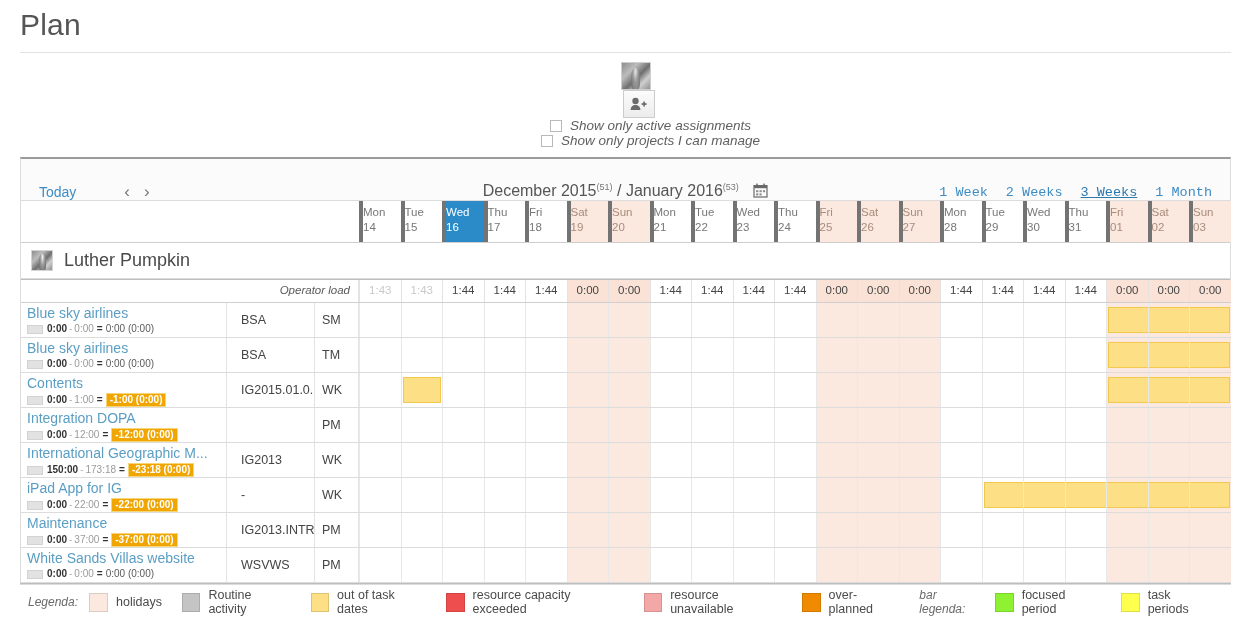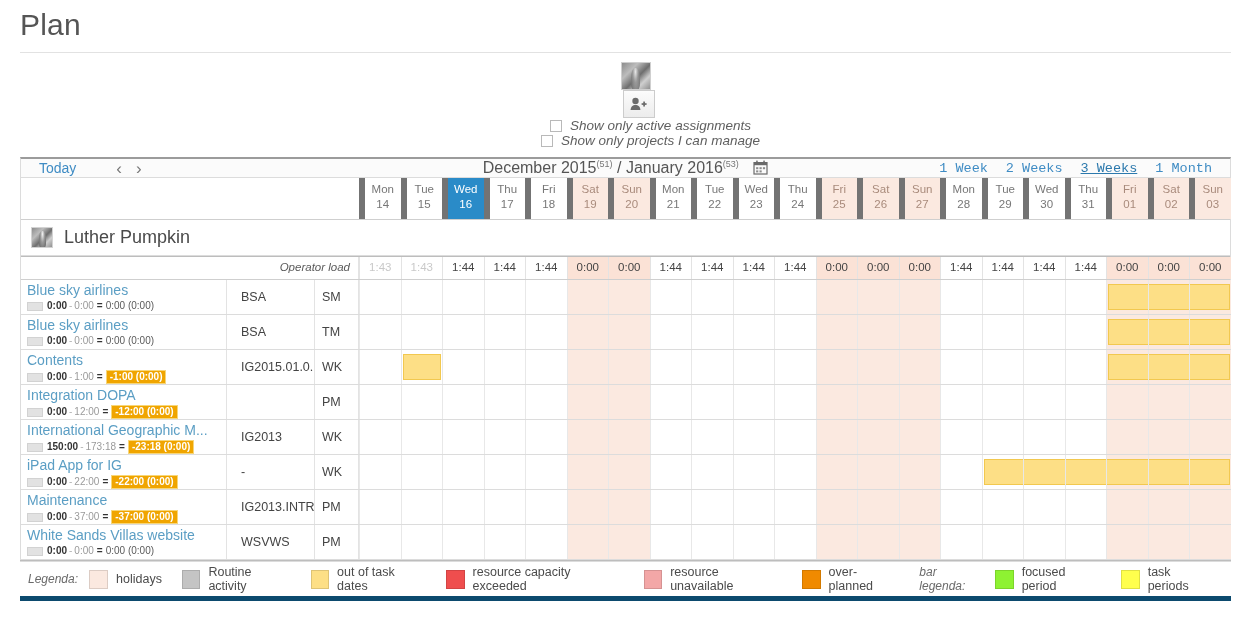--- a/index.html
+++ b/index.html
@@ -79,23 +79,24 @@
   }
 
   
   .navbar {
     margin: 0 20px;
     border-top: 2px solid #9b9b9b;
     border-left: 1px solid #dcdcdc;
     border-right: 1px solid #dcdcdc;
     border-bottom: 1px solid #dcdcdc;
     background: #fbfbfb;
-    height: 21px;
-    display: flex; align-items: center;
+    height: 44px;
+    display: flex; align-items: flex-end;
     position: relative;
+    gap: 8px;
   }
   .nav-today {
     color: #3f8cc4;
     font-size: 14px;
     margin-left: 18px;
     cursor: pointer;
   }
   .nav-arrows {
     display: flex; gap: 14px;
     margin-left: 40px;
@@ -143,22 +144,22 @@
     background: #fff;
   }
   .dayhead-spacer {
     width: 338px;
     border-right: 1px solid transparent;
     flex: 0 0 338px;
   }
   .daycell {
     flex: 0 0 41.5px;
     width: 41.5px;
-    border-left: 6px solid #737373;
-    text-align: center;
+    border-left: 4px solid #737373;
+    text-align: left;
     font-size: 11.5px;
     color: #777;
     padding-top: 4px;
     line-height: 15px;
     cursor: pointer;
   }
   .daycell.weekend { background: #fbe9e0; color: #a98b7c; }
   .daycell.today {
     background: #2a8bc8; color: #fff;
   }

